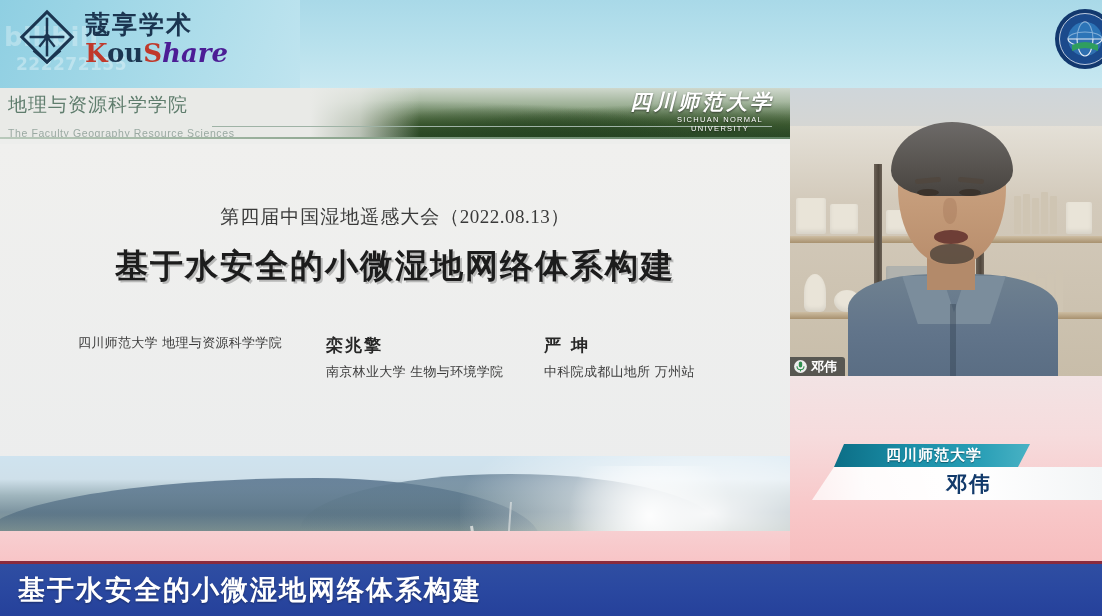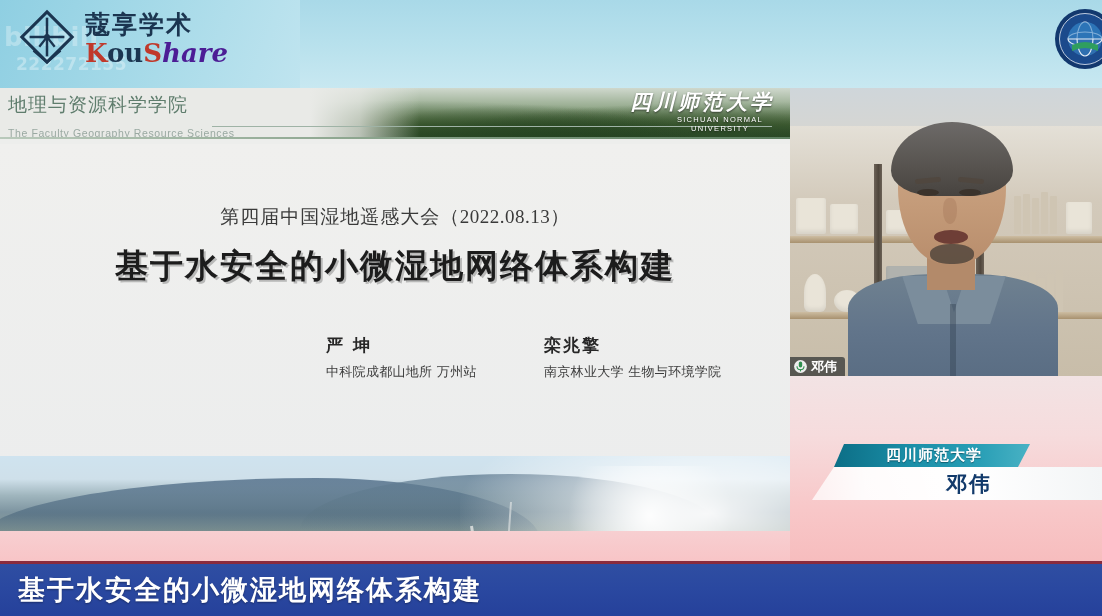--- a/index.html
+++ b/index.html
@@ -474,28 +474,29 @@
       <div class="banner-underline"></div>
     </div>
 
     <div class="slide-body">
       <div class="conf-line">
         <span>第四届中国湿地遥感大会</span><span class="date">（2022.08.13）</span>
       </div>
       <div class="slide-title">基于水安全的小微湿地网络体系构建</div>
       <div class="authors">
         <div class="author">
+          <div class="author-affil">四川师范大学 地理与资源科学学院</div>
+        </div>
+        <div class="author">
+          <div class="author-name">栾兆擎</div>
+          <div class="author-affil">南京林业大学 生物与环境学院</div>
         </div>
         <div class="author">
           <div class="author-name">严 坤</div>
           <div class="author-affil">中科院成都山地所 万州站</div>
-        </div>
-        <div class="author">
-          <div class="author-name">栾兆擎</div>
-          <div class="author-affil">南京林业大学 生物与环境学院</div>
         </div>
       </div>
     </div>
 
     <div class="aerial">
       <div class="aerial-ridge1"></div>
       <div class="aerial-ridge2"></div>
 
       <div class="aerial-road"></div>
       <div class="aerial-road2"></div>

